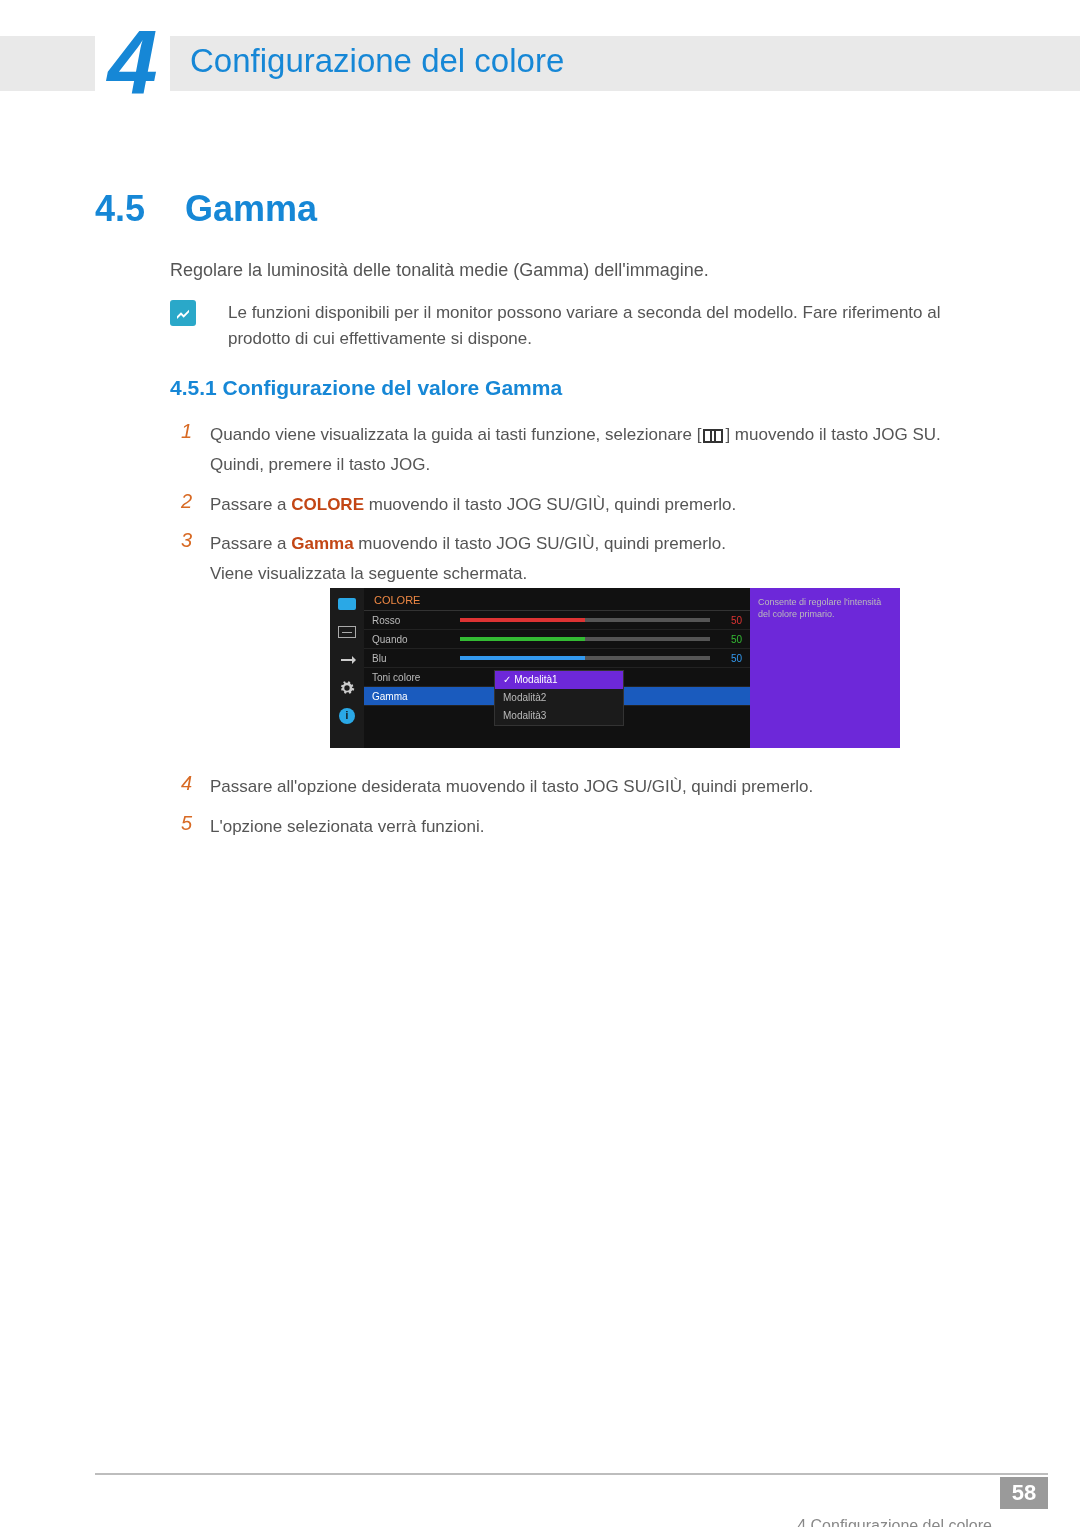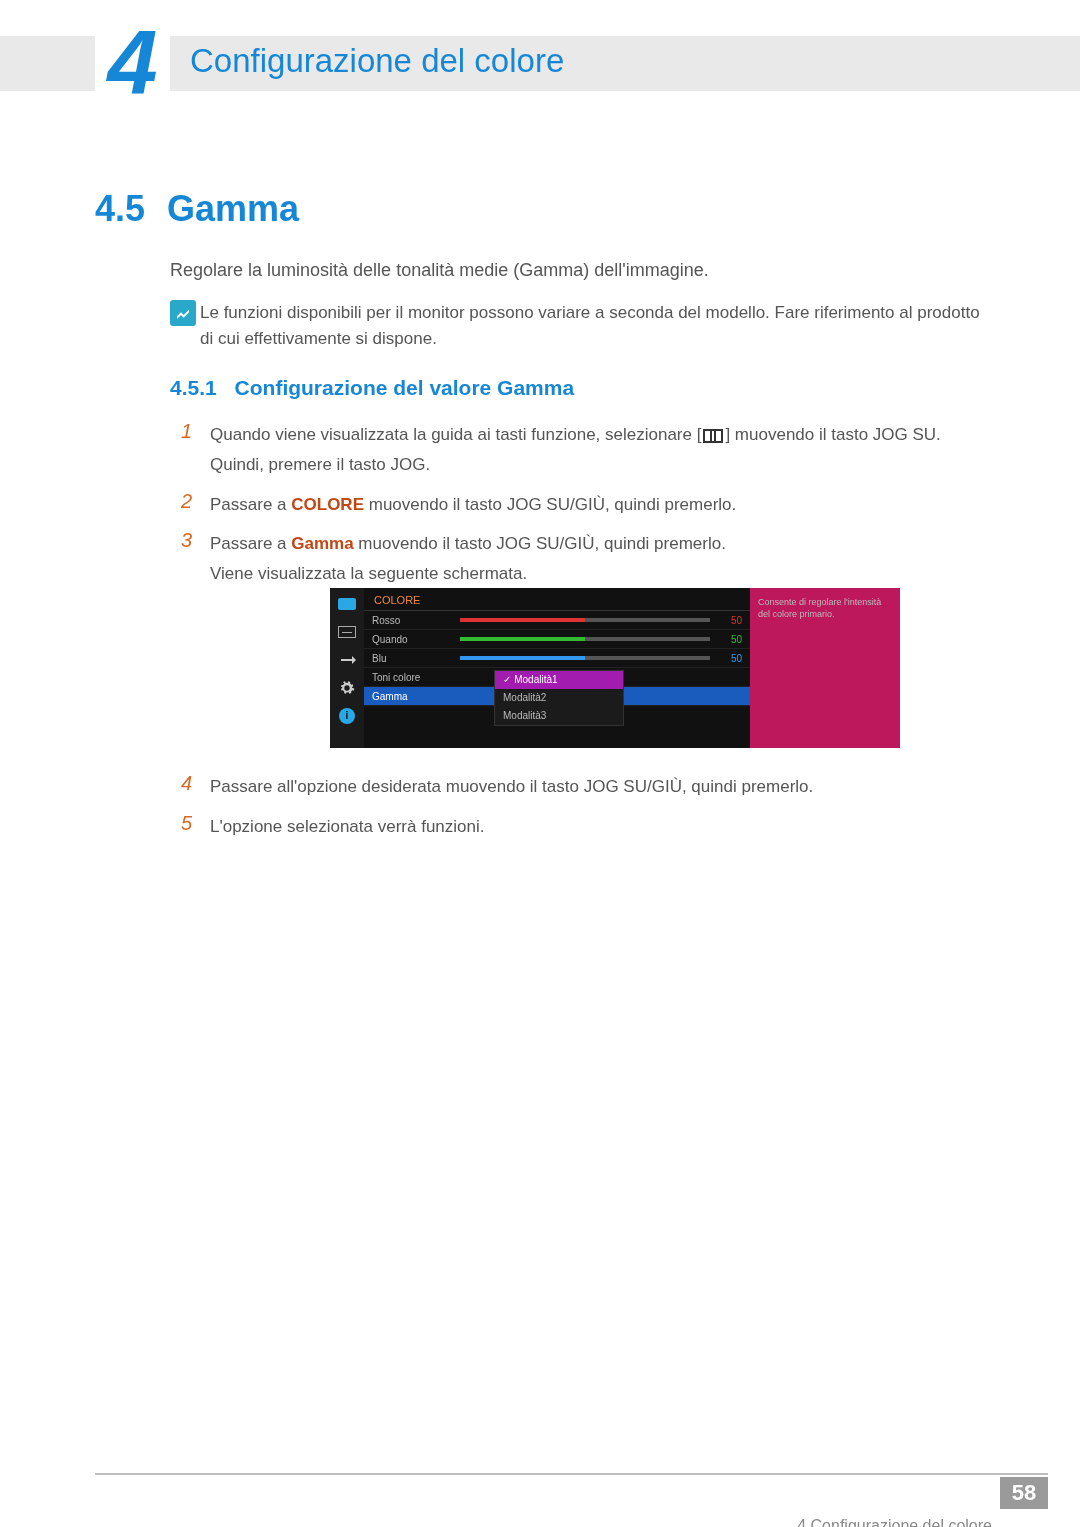--- a/index.html
+++ b/index.html
@@ -40,49 +40,49 @@
     top: 42px; left: 190px;
     font-size: 33px;
     color: #1687d6;
     z-index: 3;
   }
 
   
   .sec-head {
     position: absolute;
     top: 188px; left: 95px;
-    display: flex; align-items: baseline; gap: 22px;
+    display: flex; align-items: baseline; gap: 40px;
   }
   .sec-num { font-size: 36px; color: #1687d6; font-weight: bold; }
   .sec-title { font-size: 36px; color: #1687d6; font-weight: bold; }
 
   .intro {
     position: absolute; top: 260px; left: 170px; width: 820px;
     font-size: 18px; color: #555;
   }
 
   .note-block {
     position: absolute; top: 300px; left: 170px; width: 820px;
-    display: flex; gap: 4px;
+    display: flex; gap: 32px;
   }
   .note-icon {
     width: 26px; height: 26px;
     background: #2aa8c9;
     border-radius: 3px;
     flex: none;
     display: flex; align-items: center; justify-content: center;
   }
   .note-icon svg { width: 16px; height: 16px; }
   .note-text { font-size: 17px; color: #555; line-height: 1.55; }
 
   .subsec-head {
     position: absolute; top: 376px; left: 170px;
     font-size: 21px; color: #1687d6; font-weight: bold;
   }
-  .subsec-num { margin-right: 12px; }
+  .subsec-num { }
 
   .steps {
     position: absolute; top: 420px; left: 170px; width: 820px;
   }
   .step { display: flex; gap: 18px; margin-bottom: 10px; }
   .step-n {
     flex: none; width: 22px;
     font-size: 20px; font-style: italic; color: #d86a24;
     text-align: right;
   }
@@ -134,25 +134,25 @@
   .osd-bar { flex: 1; height: 4px; background: #555; position: relative; margin: 0 8px; }
   .osd-fill { position: absolute; left: 0; top: 0; bottom: 0; }
   .osd-val { width: 24px; text-align: right; font-size: 10px; }
 
   .osd-popup {
     position: absolute; left: 130px; top: 82px;
     width: 130px; background: #1b1b1b;
     border: 1px solid #333;
   }
   .osd-popup-row { height: 18px; line-height: 18px; padding: 0 8px; font-size: 10px; color: #bbb; }
-  .osd-popup-row.sel { background: #a21caf; color: #fff; }
+  .osd-popup-row.sel { background: #6d28d9; color: #fff; }
   .osd-popup-row.sel::before { content: "✓ "; }
 
   .osd-help {
-    width: 150px; padding: 8px; background: #be185d;
+    width: 150px; padding: 8px; background: #6d28d9;
     font-size: 9px; line-height: 1.35; color: #bbb;
   }
 
   .steps2 {
     position: absolute; top: 772px; left: 170px; width: 820px;
   }
 
   
   .footer {
     position: absolute; bottom: 14px; left: 0; width: 100%;

